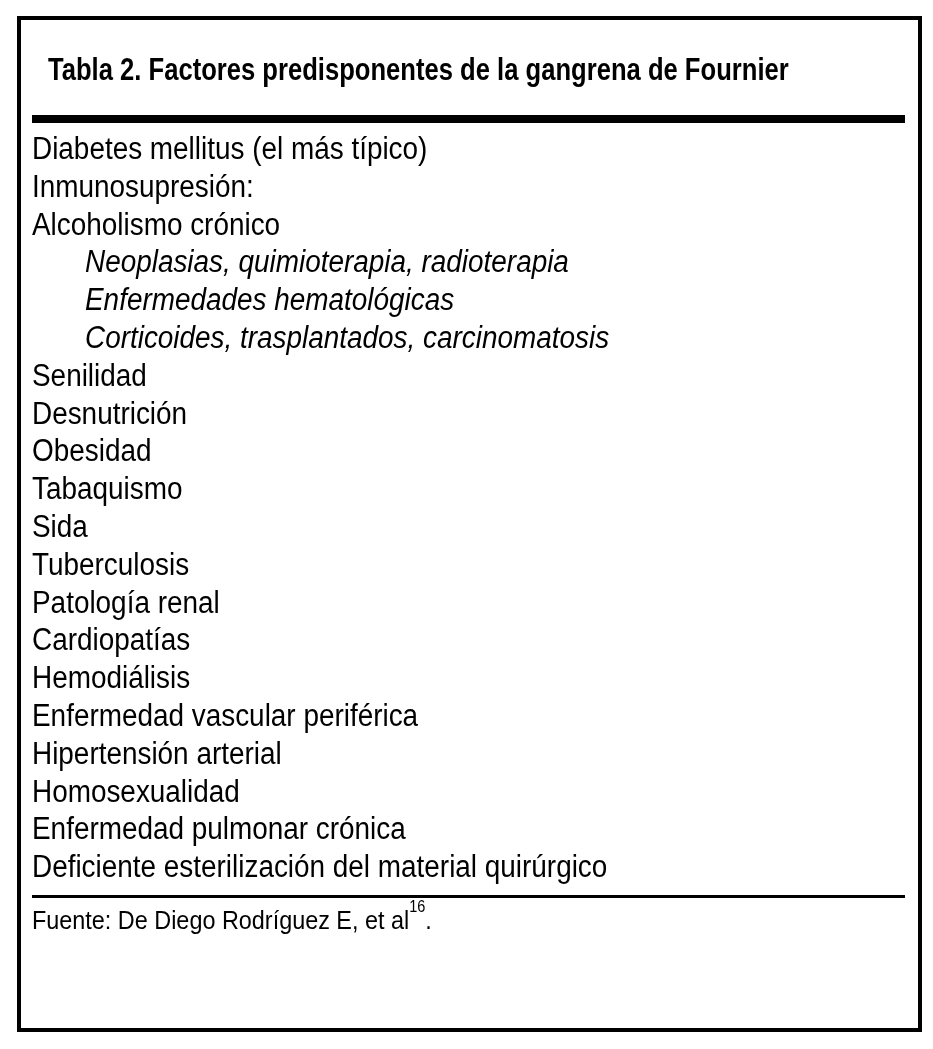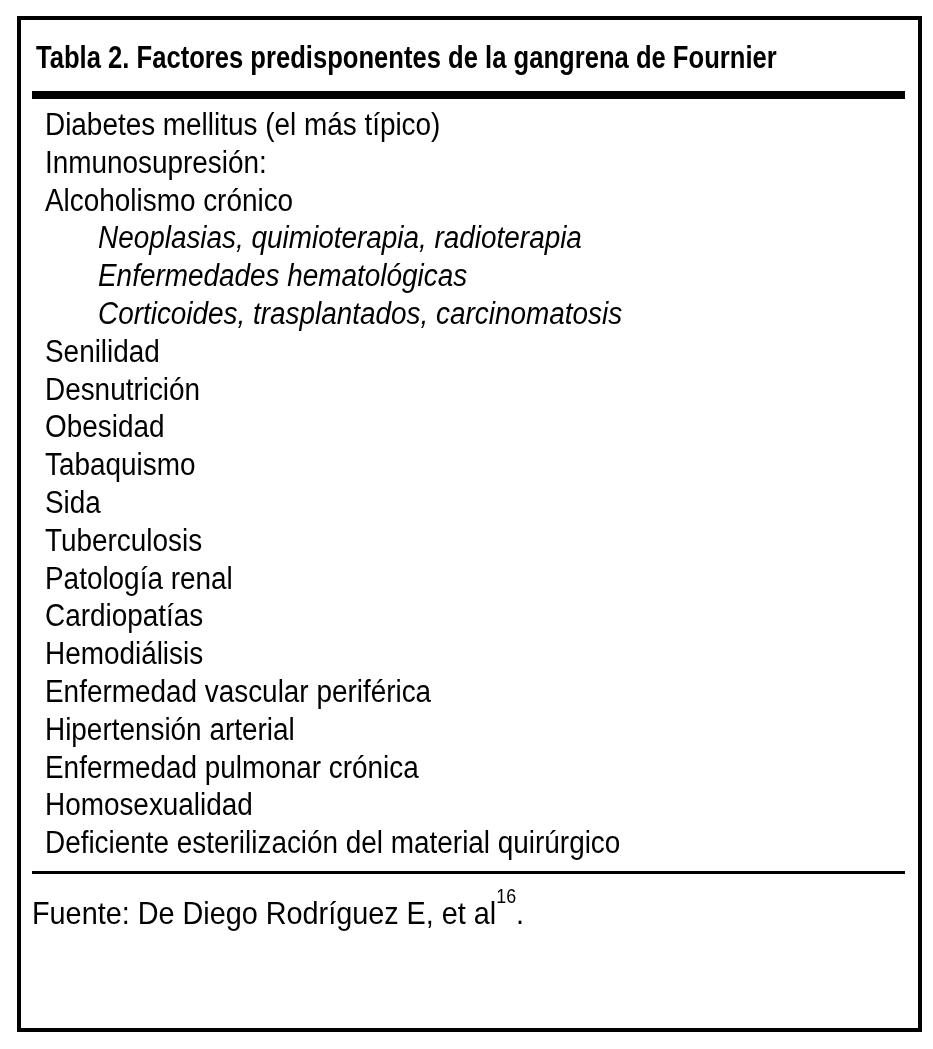--- a/index.html
+++ b/index.html
@@ -32,21 +32,21 @@
     padding: 0 13px 0 11px;
   }
   
   .cond {
     display: inline-block;
     transform: scaleX(0.9);
     transform-origin: 0 50%;
     white-space: nowrap;
   }
   .title {
-    margin: 4px;
+    margin: 16px;
     padding-top: 11px;
     height: 52px;
     font-size: 32px;
     line-height: 44px;
     font-weight: 700;
   }
   .title .cond { transform: scaleX(0.8); }
   .rule {
     background: #000000;
     width: 100%;
@@ -60,25 +60,25 @@
     margin-top: 9px;
   }
   .factor-list {
     list-style: none;
     margin: 7px 0 0 0;
     padding: 0;
     font-size: 31px;
     line-height: 37.8px;
     font-weight: 400;
   }
-  .factor-list li { height: 37.8px; margin-left: 13px; }
+  .factor-list li { height: 37.8px; }
   .factor-list li.indented { padding-left: 53px; font-style: italic; }
   .footer {
-    padding-top: 21px;
-    font-size: 32px;
+    padding-top: 4px;
+    font-size: 26px;
     line-height: 36px;
   }
   .footer sup {
     font-size: 0.62em;
     position: relative;
     top: -0.48em;
     line-height: 0;
   }
 </style>
 </head>
@@ -105,22 +105,22 @@
           <li><span class="cond">Desnutrición</span></li>
           <li><span class="cond">Obesidad</span></li>
           <li><span class="cond">Tabaquismo</span></li>
           <li><span class="cond">Sida</span></li>
           <li><span class="cond">Tuberculosis</span></li>
           <li><span class="cond">Patología renal</span></li>
           <li><span class="cond">Cardiopatías</span></li>
           <li><span class="cond">Hemodiálisis</span></li>
           <li><span class="cond">Enfermedad vascular periférica</span></li>
           <li><span class="cond">Hipertensión arterial</span></li>
+          <li><span class="cond">Homosexualidad</span></li>
           <li><span class="cond">Enfermedad pulmonar crónica</span></li>
-          <li><span class="cond">Homosexualidad</span></li>
           <li><span class="cond">Deficiente esterilización del material quirúrgico</span></li>
         </ul>
 
       <div class="rule thin"></div>
 
       <div class="footer">
         <span class="cond f">
           <span>Fuente: De Diego Rodríguez E, et al</span><sup>16</sup><span>.</span>
         </span>
       </div>

